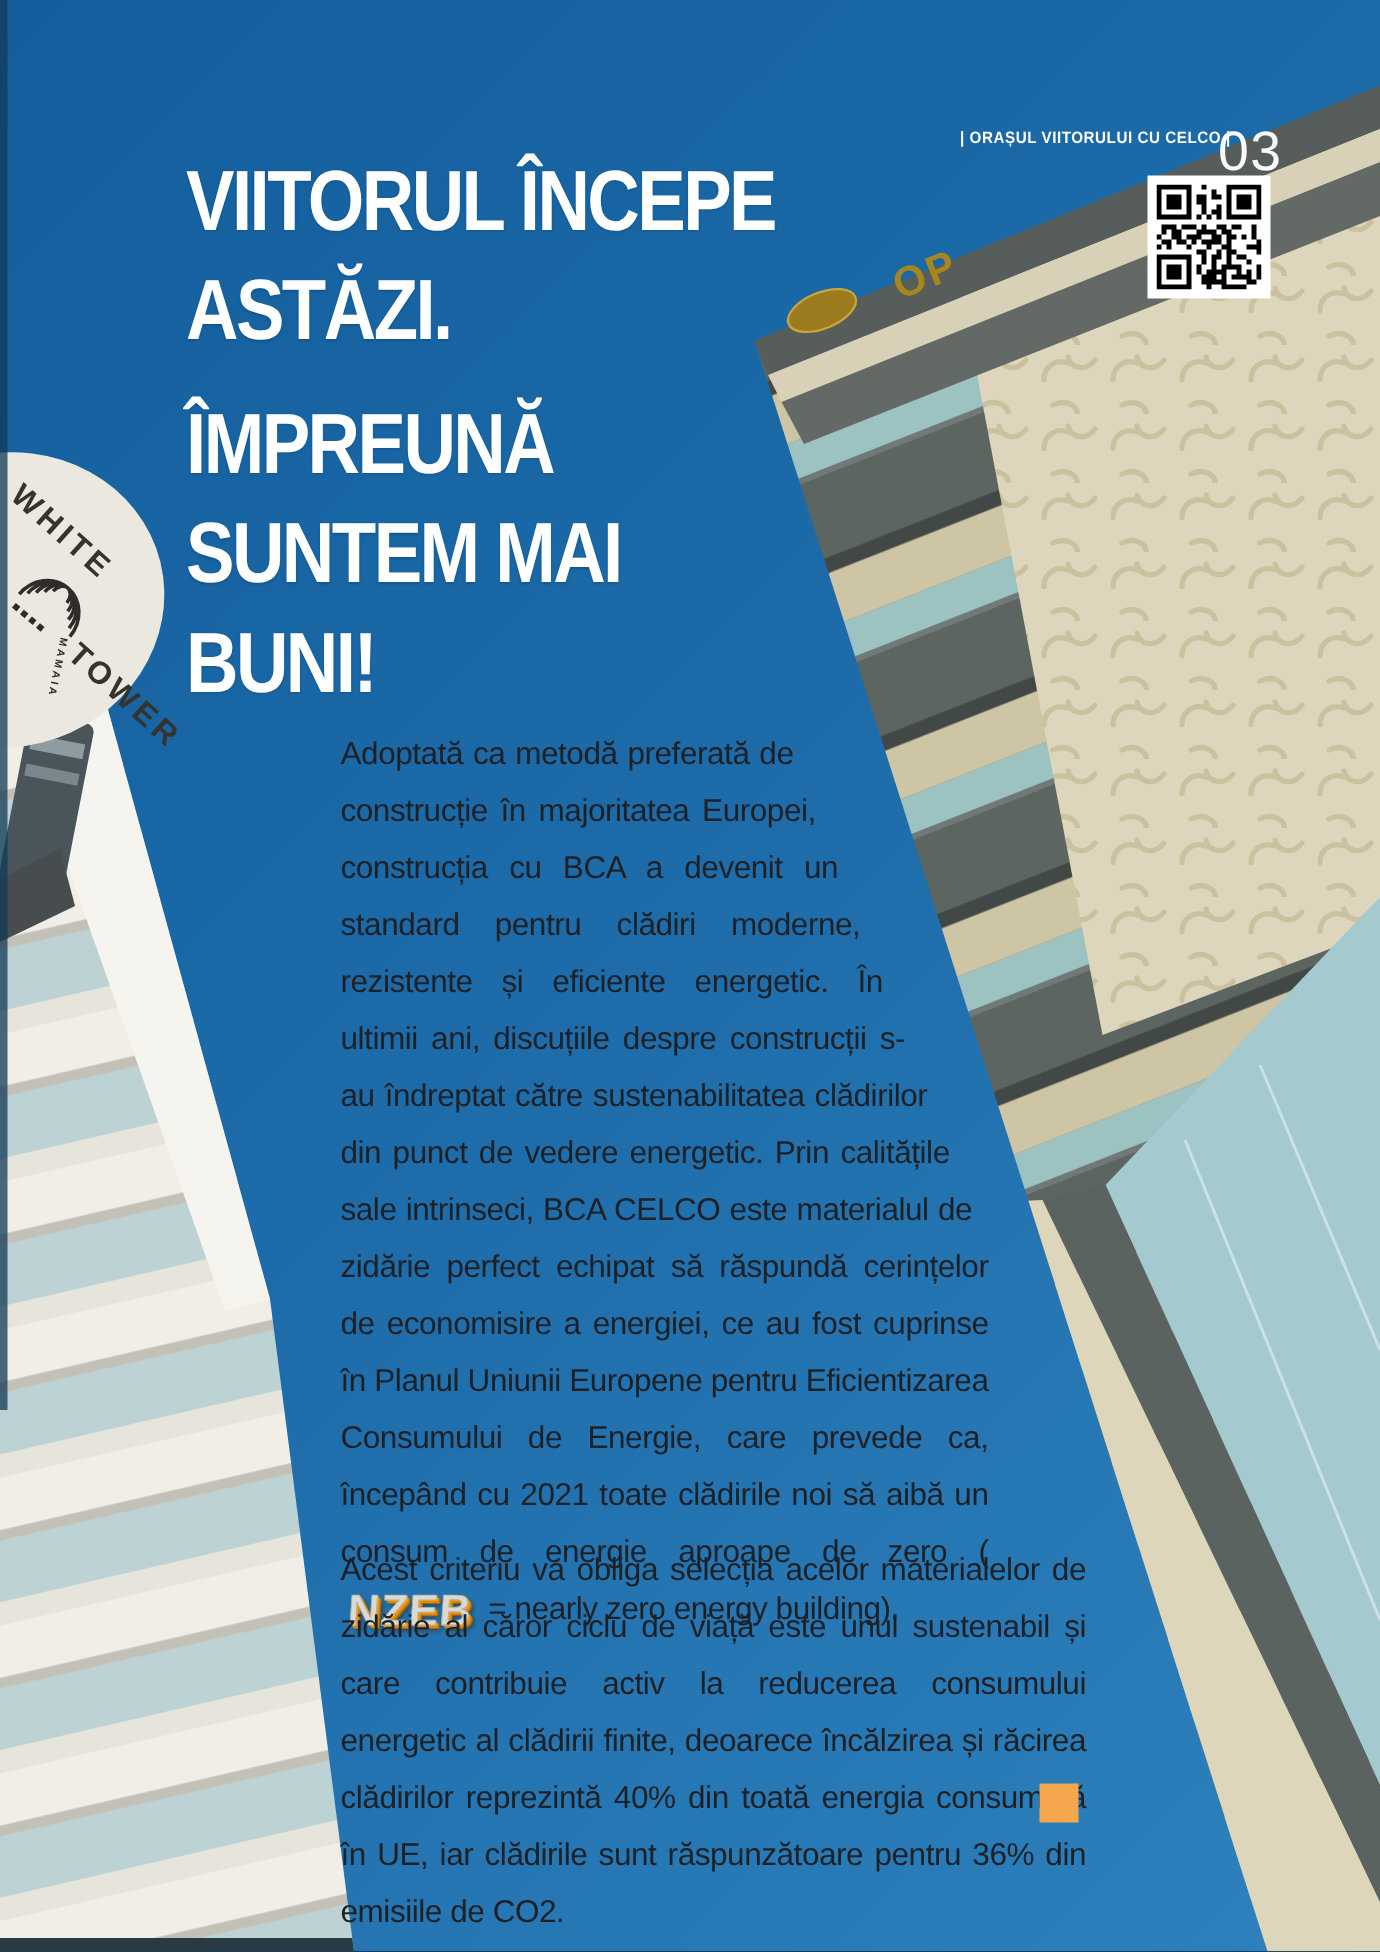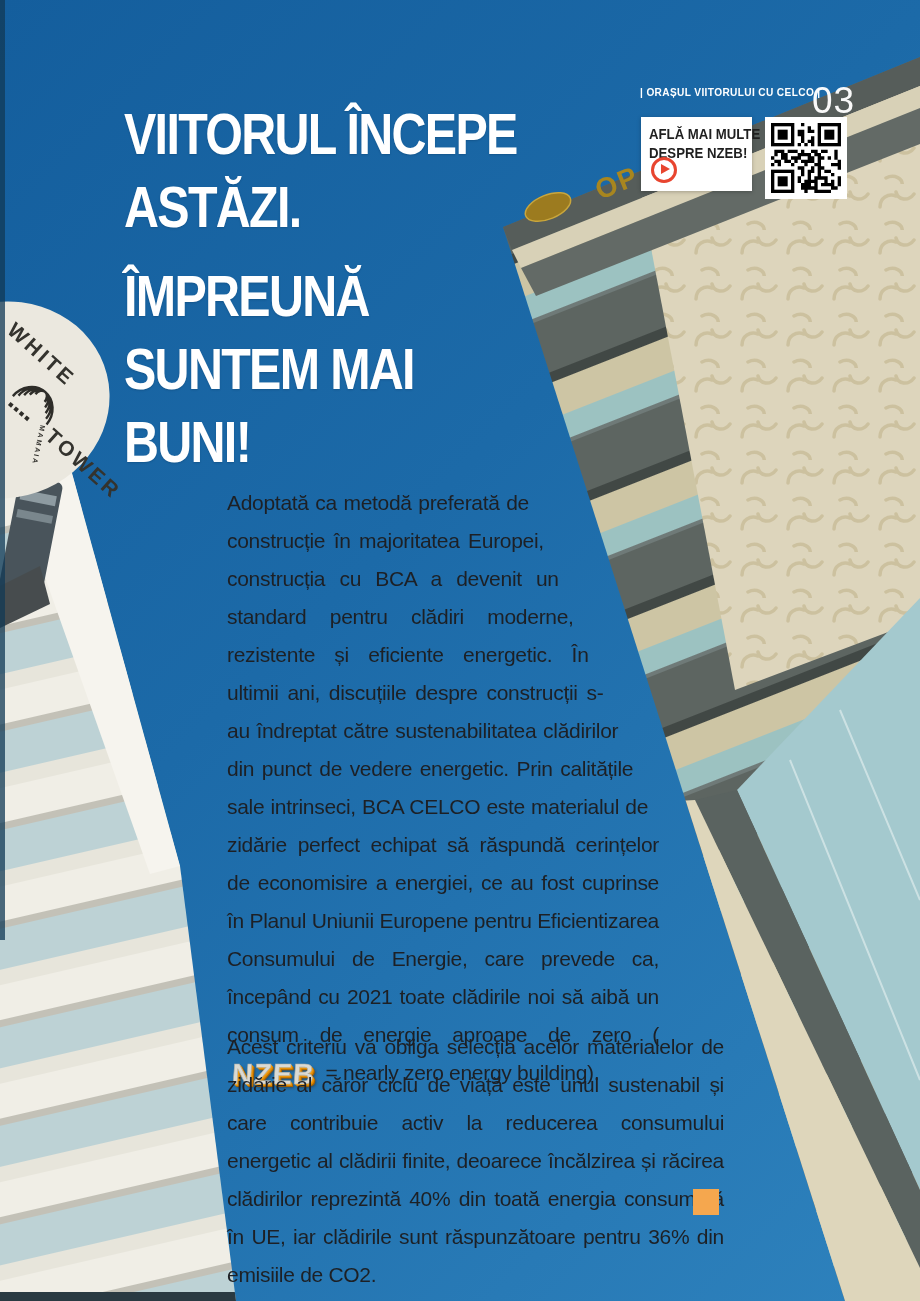--- a/index.html
+++ b/index.html
@@ -140,27 +140,20 @@
   <div class="headline headline-1">
     <div>VIITORUL ÎNCEPE</div>
     <div>ASTĂZI.</div>
   </div>
   <div class="headline headline-2">
     <div>ÎMPREUNĂ</div>
     <div>SUNTEM MAI</div>
     <div>BUNI!</div>
   </div>
 
-  <div class="callout">
-    <div class="callout-text">
-      <div>AFLĂ MAI MULTE</div>
-      <div>DESPRE NZEB!</div>
-    </div>
-    <div class="play"></div>
-  </div>
   <div class="qr">
     <svg id="qr-svg" width="70" height="70" viewBox="0 0 21 21">
         <path d="M9 0h1v1h-1zM11 1h1v1h-1zM8 2h1v1h-1zM9 2h1v1h-1zM11 2h1v1h-1zM12 2h1v1h-1zM8 3h1v1h-1zM9 3h1v1h-1zM9 4h1v1h-1zM12 4h1v1h-1zM9 5h1v1h-1zM11 5h1v1h-1zM12 5h1v1h-1zM8 6h1v1h-1zM10 6h1v1h-1zM12 6h1v1h-1zM1 8h1v1h-1zM2 8h1v1h-1zM3 8h1v1h-1zM5 8h1v1h-1zM6 8h1v1h-1zM7 8h1v1h-1zM9 8h1v1h-1zM12 8h1v1h-1zM13 8h1v1h-1zM15 8h1v1h-1zM16 8h1v1h-1zM19 8h1v1h-1zM1 9h1v1h-1zM3 9h1v1h-1zM4 9h1v1h-1zM8 9h1v1h-1zM9 9h1v1h-1zM10 9h1v1h-1zM11 9h1v1h-1zM13 9h1v1h-1zM14 9h1v1h-1zM19 9h1v1h-1zM0 10h1v1h-1zM3 10h1v1h-1zM4 10h1v1h-1zM6 10h1v1h-1zM7 10h1v1h-1zM8 10h1v1h-1zM11 10h1v1h-1zM12 10h1v1h-1zM14 10h1v1h-1zM15 10h1v1h-1zM17 10h1v1h-1zM19 10h1v1h-1zM1 11h1v1h-1zM2 11h1v1h-1zM4 11h1v1h-1zM5 11h1v1h-1zM7 11h1v1h-1zM9 11h1v1h-1zM10 11h1v1h-1zM11 11h1v1h-1zM12 11h1v1h-1zM14 11h1v1h-1zM20 11h1v1h-1zM0 12h1v1h-1zM2 12h1v1h-1zM6 12h1v1h-1zM10 12h1v1h-1zM13 12h1v1h-1zM14 12h1v1h-1zM18 12h1v1h-1zM19 12h1v1h-1zM20 12h1v1h-1zM8 13h1v1h-1zM9 13h1v1h-1zM12 13h1v1h-1zM14 13h1v1h-1zM15 13h1v1h-1zM20 13h1v1h-1zM9 14h1v1h-1zM11 14h1v1h-1zM12 14h1v1h-1zM14 14h1v1h-1zM16 14h1v1h-1zM17 14h1v1h-1zM9 15h1v1h-1zM11 15h1v1h-1zM14 15h1v1h-1zM18 15h1v1h-1zM8 16h1v1h-1zM11 16h1v1h-1zM13 16h1v1h-1zM14 16h1v1h-1zM15 16h1v1h-1zM16 16h1v1h-1zM20 16h1v1h-1zM8 17h1v1h-1zM10 17h1v1h-1zM11 17h1v1h-1zM12 17h1v1h-1zM13 17h1v1h-1zM16 17h1v1h-1zM18 17h1v1h-1zM20 17h1v1h-1zM9 18h1v1h-1zM10 18h1v1h-1zM11 18h1v1h-1zM13 18h1v1h-1zM15 18h1v1h-1zM16 18h1v1h-1zM17 18h1v1h-1zM18 18h1v1h-1zM20 18h1v1h-1zM9 19h1v1h-1zM10 19h1v1h-1zM11 19h1v1h-1zM12 19h1v1h-1zM13 19h1v1h-1zM18 19h1v1h-1zM19 19h1v1h-1zM10 20h1v1h-1zM13 20h1v1h-1zM14 20h1v1h-1zM15 20h1v1h-1zM16 20h1v1h-1zM17 20h1v1h-1z" fill="#000"></path>
         <rect x="0" y="0" width="7" height="7" fill="#000"></rect>
         <rect x="1" y="1" width="5" height="5" fill="#fff"></rect>
         <rect x="2" y="2" width="3" height="3" fill="#000"></rect>
         <rect x="14" y="0" width="7" height="7" fill="#000"></rect>
         <rect x="15" y="1" width="5" height="5" fill="#fff"></rect>
         <rect x="16" y="2" width="3" height="3" fill="#000"></rect>
         <rect x="0" y="14" width="7" height="7" fill="#000"></rect>

